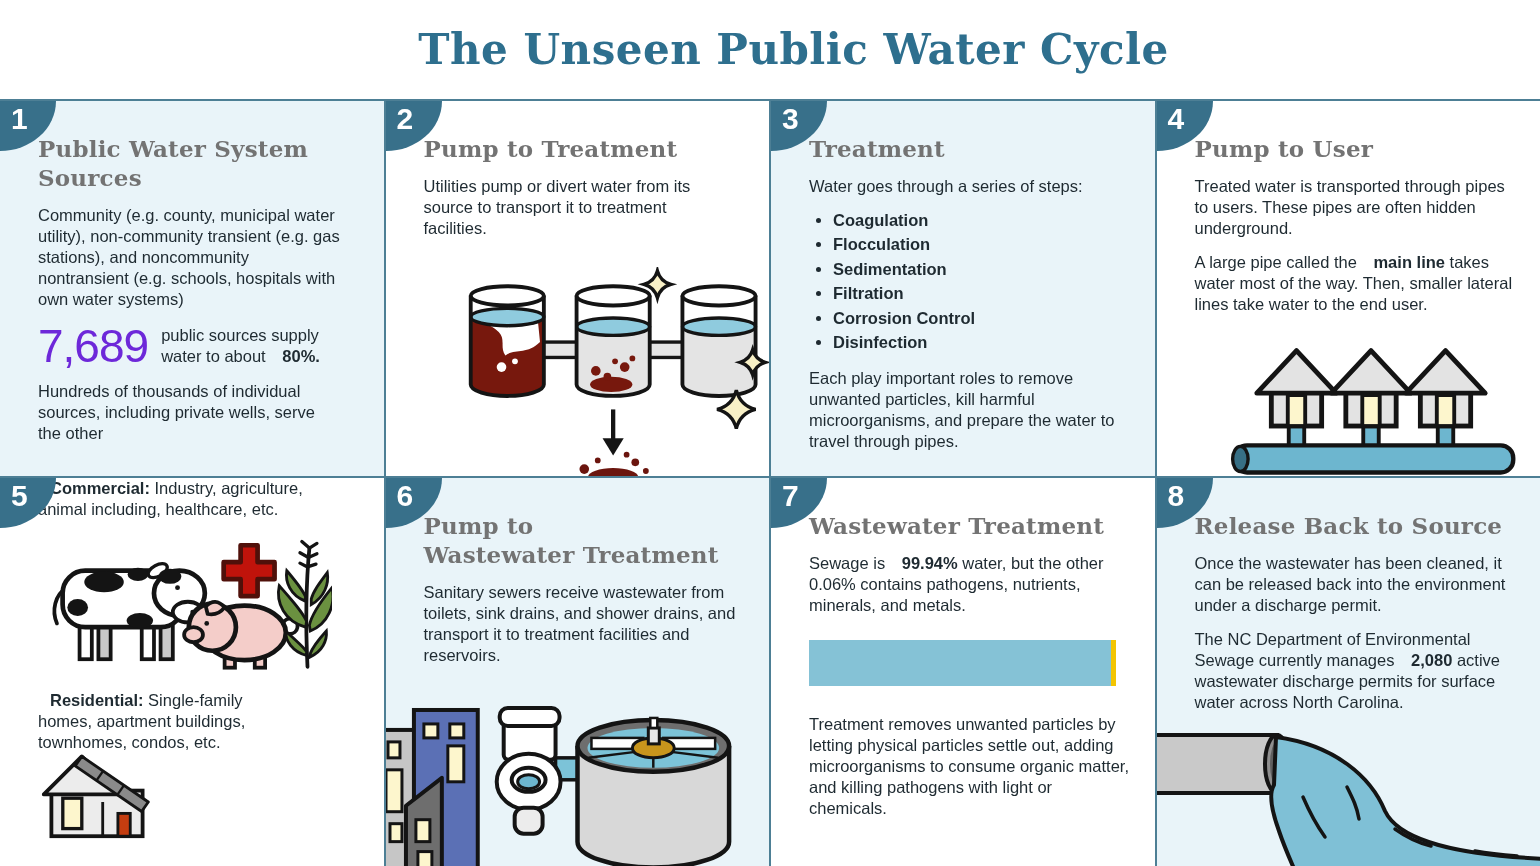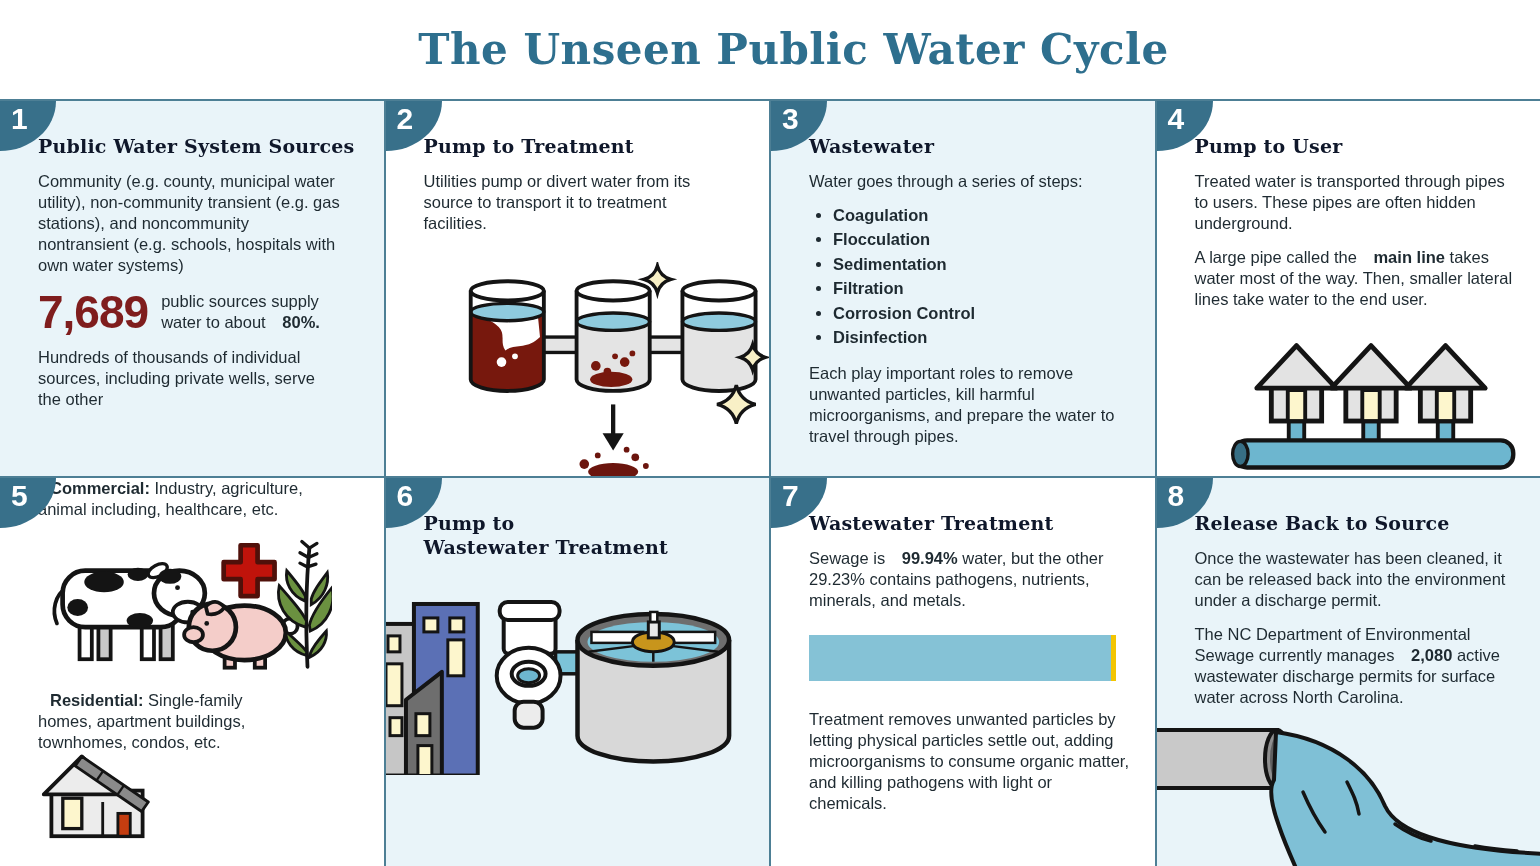--- a/index.html
+++ b/index.html
@@ -9,29 +9,29 @@
   .main-title{font-family:"DejaVu Serif",serif;font-weight:700;font-size:42px;color:#2e6f8e;letter-spacing:.5px;margin-left:47px;}
   .grid{display:grid;grid-template-columns:repeat(4,1fr);grid-template-rows:375px 388px;
         gap:2px;background:#4d7f95;border-top:2px solid #4d7f95;}
   .panel{position:relative;overflow:hidden;padding:0 24px 0 38px;}
   .panel.light{background:#e9f4f9;}
   .panel.white{background:#ffffff;}
   .badge{position:absolute;top:0;left:0;width:56px;height:50px;background:#38708a;
          border-bottom-right-radius:100% 100%;}
   .badge span{position:absolute;top:1px;left:11px;color:#ffffff;font-size:30px;font-weight:700;
               font-family:"Liberation Sans",sans-serif;}
-  h2.panel-title{font-family:"DejaVu Serif",serif;font-size:19px;color:#0f172a;margin:34px 0 12px;
+  h2.panel-title{font-family:"DejaVu Serif",serif;font-size:23px;color:#737373;margin:34px 0 12px;
                  line-height:1.25;white-space:pre-line;letter-spacing:.2px;}
   .panel p{font-size:16.5px;line-height:21px;margin:0 0 13px;max-width:326px;}
   .b{font-weight:700;padding-left:12px;}
   .p1 p{max-width:302px;}
   .p2 p{max-width:292px;}
   .p5 p.commercial{max-width:302px;}
   .stat{display:flex;align-items:center;gap:13px;margin:6px 0 12px;}
-  .stat-num{font-size:46px;font-weight:700;color:#7f1d1d;letter-spacing:-1px;line-height:1;}
+  .stat-num{font-size:46px;font-weight:400;color:#6d28d9;letter-spacing:-1px;line-height:1;}
   .stat-text{font-size:16.5px;line-height:21px;max-width:205px;}
   ul.steps{margin:2px 0 14px;padding-left:24px;list-style:disc;}
   ul.steps li{font-weight:700;font-size:16.5px;line-height:21.5px;margin:3px 0;}
   .bar{display:flex;width:307px;height:46px;margin:24px 0 28px;}
   .bar-seg{height:100%;}
   .illo{display:block;}
   .illo.beakers{width:332px;margin:28px 0 0 14px;}
   .illo.houses{width:300px;margin:22px 0 0 26px;}
   .illo.animals{width:292px;margin:12px 0 0 2px;}
   .res-row{display:flex;align-items:flex-start;margin-top:16px;flex-direction:column;}
@@ -112,21 +112,21 @@
         <circle cx="205" cy="203" r="4" fill="#6b150e"></circle>
           <circle cx="216" cy="212" r="3" fill="#6b150e"></circle>
         <circle cx="196" cy="195" r="3" fill="#6b150e"></circle>
       </svg>
     </div>
 
     <div class="panel light p3">
       <div class="badge">
           <span>3</span>
         </div>
-      <h2 class="panel-title">Wastewater</h2>
+      <h2 class="panel-title">Treatment</h2>
       <p>Water goes through a series of steps:</p>
       <ul class="steps">
         <li>Coagulation</li>
         <li>Flocculation</li>
         <li>Sedimentation</li>
         <li>Filtration</li>
         <li>Corrosion Control</li>
         <li>Disinfection</li>
       </ul>
       <p>Each play important roles to remove unwanted particles, kill harmful microorganisms, and prepare the water to travel through pipes.</p>
@@ -230,20 +230,21 @@
         </svg>
       </div>
     </div>
 
     <div class="panel light p6">
       <div class="badge">
           <span>6</span>
         </div>
       <h2 class="panel-title">Pump to
 Wastewater Treatment</h2>
+      <p>Sanitary sewers receive wastewater from toilets, sink drains, and shower drains, and transport it to treatment facilities and reservoirs.</p>
       <svg class="illo wastewater" viewBox="0 0 385 180">
 
         <g>
           <rect x="-8" y="28" width="48" height="152" fill="#c6c6c6" stroke="#141414" stroke-width="4"></rect>
           <rect x="2" y="40" width="12" height="16" fill="#fdf6cd" stroke="#141414" stroke-width="3"></rect>
           <rect x="0" y="68" width="16" height="42" fill="#fdf6cd" stroke="#141414" stroke-width="3"></rect>
           <rect x="4" y="122" width="12" height="18" fill="#fdf6cd" stroke="#141414" stroke-width="3"></rect>
           <rect x="24" y="142" width="11" height="13" fill="#fdf6cd" stroke="#141414" stroke-width="3"></rect>
           <rect x="28" y="8" width="64" height="172" fill="#5b70b5" stroke="#141414" stroke-width="4"></rect>
           <rect x="38" y="22" width="14" height="14" fill="#fdf6cd" stroke="#141414" stroke-width="3"></rect>
@@ -277,21 +278,21 @@
           <rect x="265" y="16" width="7" height="10" fill="#ffffff" stroke="#141414" stroke-width="2.5"></rect>
         </g>
       </svg>
     </div>
 
     <div class="panel white p7">
       <div class="badge">
           <span>7</span>
         </div>
       <h2 class="panel-title">Wastewater Treatment</h2>
-      <p><span>Sewage is </span><span class="b">99.94%</span><span> water, but the other 29.23% contains pathogens, nutrients, minerals, and metals.</span></p>
+      <p><span>Sewage is </span><span class="b">99.94%</span><span> water, but the other 0.06% contains pathogens, nutrients, minerals, and metals.</span></p>
       <div class="bar">
         <div class="bar-seg" style="background: rgb(133, 194, 214); flex: 1 1 auto;"></div>
         <div class="bar-seg" style="background: rgb(243, 197, 2); width: 1.6%;"></div>
       </div>
       <p>Treatment removes unwanted particles by letting physical particles settle out, adding microorganisms to consume organic matter, and killing pathogens with light or chemicals.</p>
     </div>
 
     <div class="panel light p8">
       <div class="badge">
           <span>8</span>

